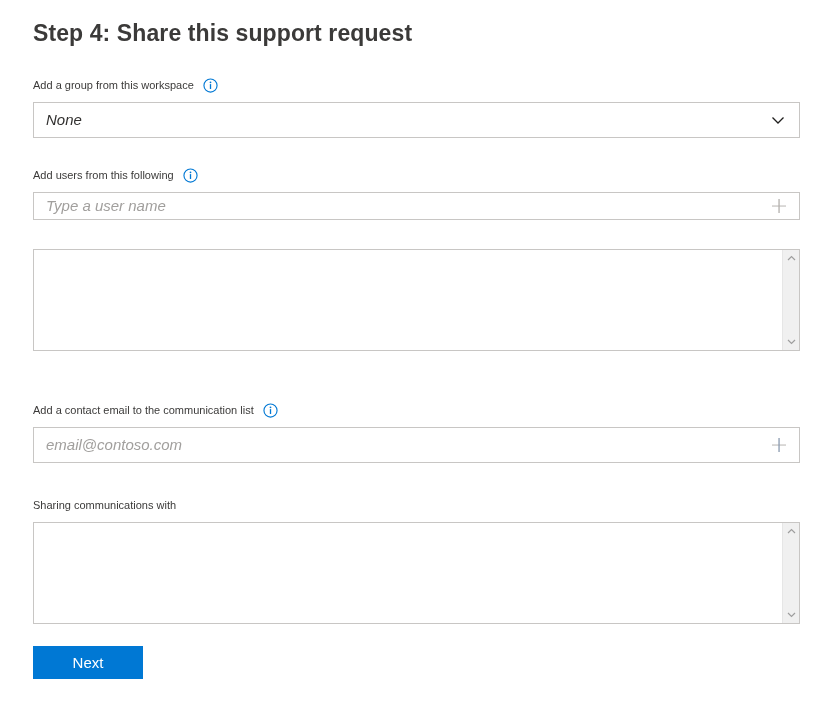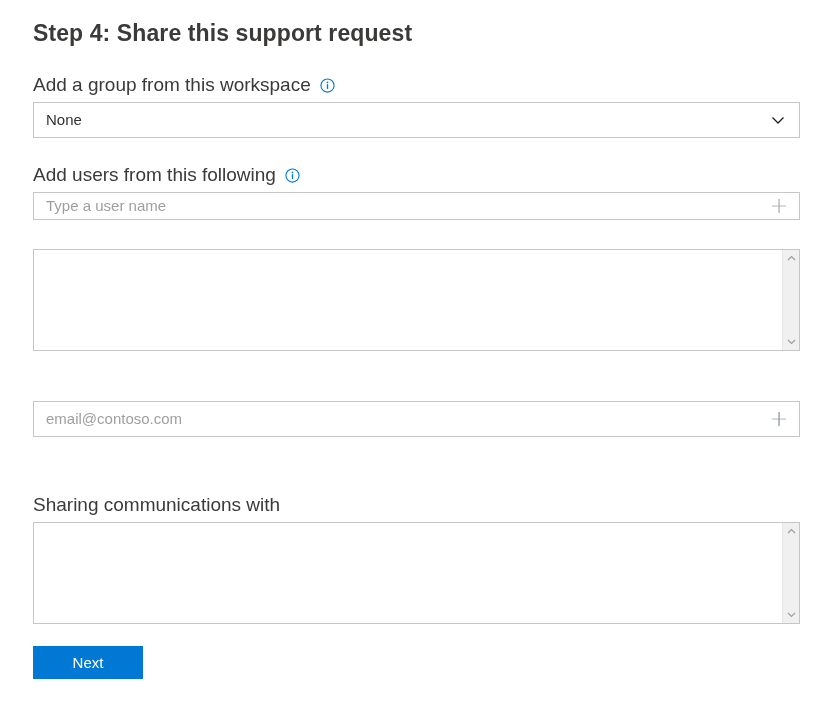--- a/index.html
+++ b/index.html
@@ -35,21 +35,21 @@
 
   
   .field {
     position: absolute;
     left: 33px;
     width: 767px;
   }
   .field-label {
     display: flex;
     align-items: center;
-    font-size: 19px;
+    font-size: 11px;
     color: #3b3a39;
     line-height: 18px;
     margin-bottom: 8px;
     white-space: nowrap;
   }
   .field-label .label-text { display: inline-block; }
 
   
   .info-icon {
     display: inline-flex;
@@ -62,20 +62,21 @@
   }
   .info-icon svg { display: block; }
 
   
   .control {
     position: relative;
     box-sizing: border-box;
     width: 767px;
     background: #ffffff;
     border: 1px solid #c8c6c4;
+    font-style: italic;
   }
   .control.select-box {
     height: 36px;
   }
   .control.text-box {
     height: 28px;
   }
   .control.text-box.tall {
     height: 36px;
   }
@@ -233,20 +234,30 @@
         <div class="scroll-btn down">
           <svg width="9" height="7" viewBox="0 0 9 7">
             <polyline points="1,2 4.5,5.5 8,2" fill="none" stroke="#9e9e9e" stroke-width="1.2"></polyline>
           </svg>
         </div>
       </div>
     </div>
   </div>
 
   <div class="field" style="top:401px;">
+    <div class="field-label">
+      <span class="label-text">Add a contact email to the communication list</span>
+      <span class="info-icon">
+        <svg width="15" height="15" viewBox="0 0 16 16">
+          <circle cx="8" cy="8" r="7" fill="none" stroke="#0078d4" stroke-width="1.2"></circle>
+          <circle cx="8" cy="4.6" r="0.95" fill="#0078d4"></circle>
+          <rect x="7.3" y="6.5" width="1.4" height="5.2" fill="#0078d4"></rect>
+        </svg>
+      </span>
+    </div>
     <div class="control text-box tall">
       <span class="placeholder">email@contoso.com</span>
       <span class="plus-adornment">
         <svg width="20" height="20" viewBox="0 0 20 20">
           <rect x="3" y="9.4" width="14" height="1.3" fill="#c8c6c4"></rect>
           <rect x="9.4" y="3" width="1.3" height="14" fill="#8a9bb0"></rect>
         </svg>
       </span>
     </div>
   </div>

